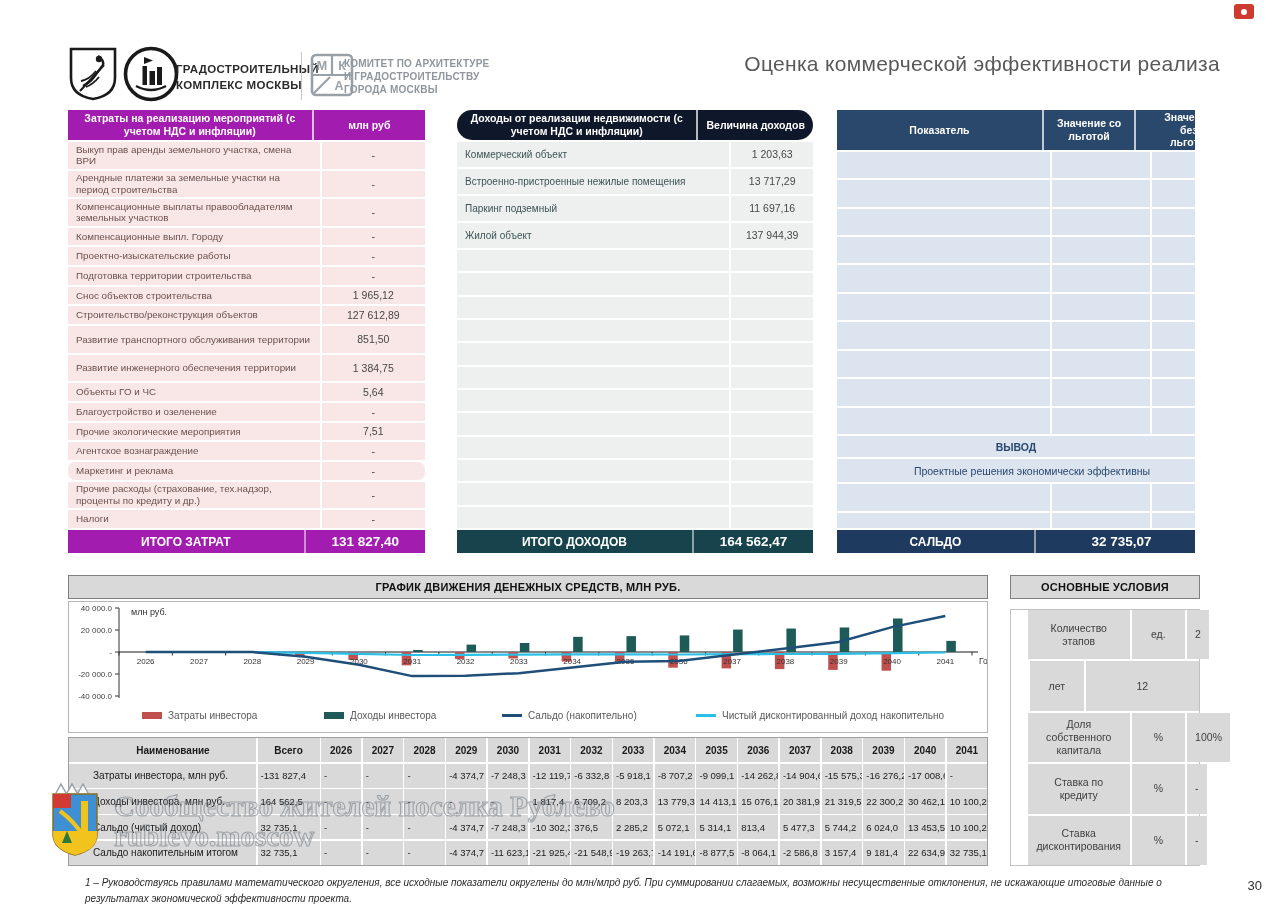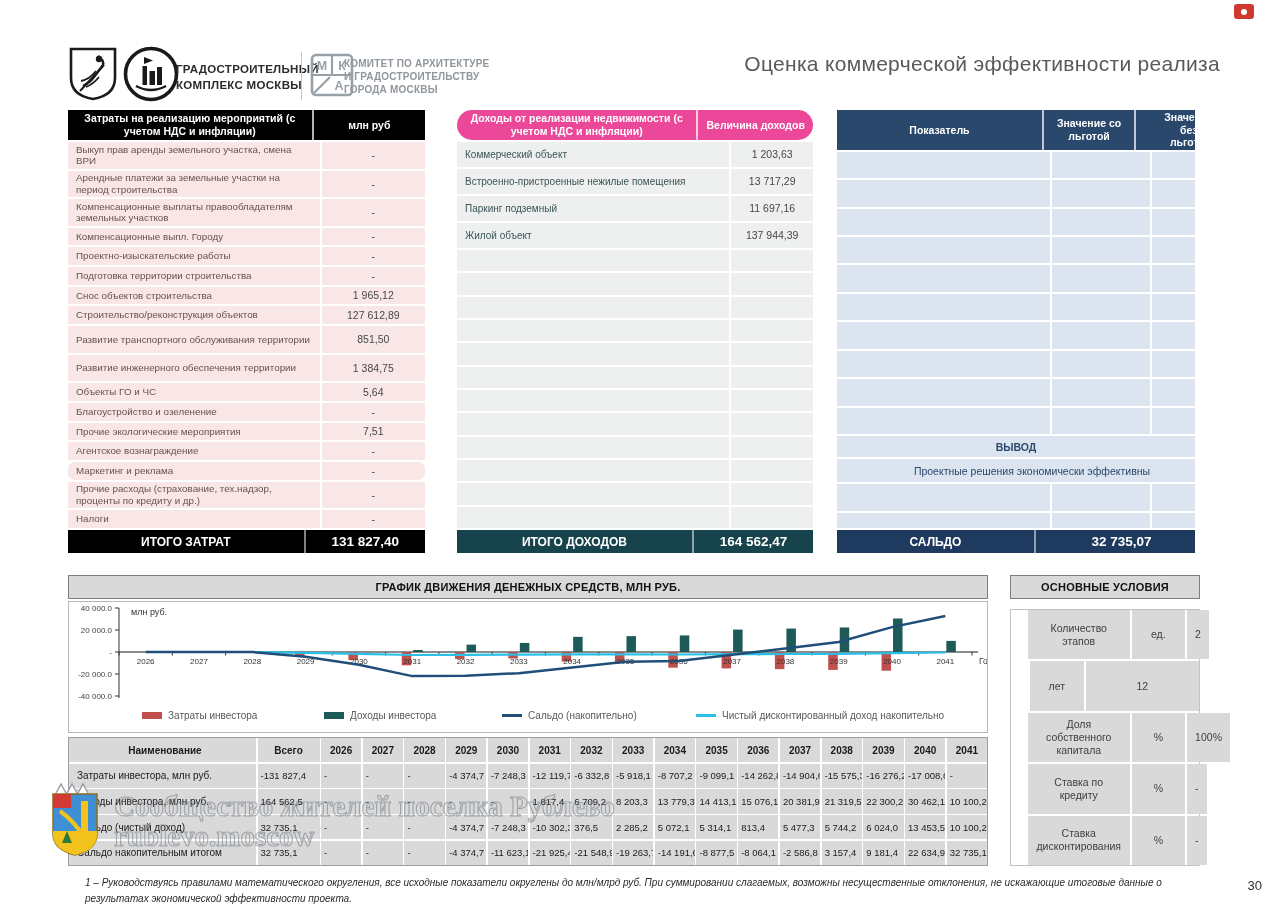--- a/index.html
+++ b/index.html
@@ -23,31 +23,31 @@
   .tbl{position:absolute;display:flex;flex-direction:column;top:110px;height:443px;}
   .thead{flex:0 0 30px;display:flex;color:#fff;font-weight:bold;font-size:10.5px;text-align:center;}
   .thead .hc{display:flex;align-items:center;justify-content:center;padding:1px 4px;line-height:1.2;}
   .trow{display:flex;margin-top:2px;}
   .cell{display:flex;align-items:center;padding:1px 8px;line-height:1.2;}
   .tfoot{flex:0 0 23px;display:flex;margin-top:2px;color:#fff;font-weight:bold;align-items:stretch;}
   .tfoot .fc{display:flex;align-items:center;justify-content:center;}
 
   
   .tbl-costs{left:68px;width:357px;}
-  .tbl-costs .thead,.tbl-costs .tfoot{background:#000000;}
+  .tbl-costs .thead,.tbl-costs .tfoot{background:#a21caf;}
   .tbl-costs .trow{background:#f8e7e6;}
   .tbl-costs .lbl{flex:0 0 66%;color:#6a504e;font-size:9.8px;}
   .tbl-costs .val{flex:1;justify-content:center;color:#474747;font-size:10.5px;
                   border-left:2px solid #fff;}
   .tbl-costs .hc.h1{flex:0 0 66%;}
   .tbl-costs .hc.h2{flex:1;border-left:2px solid rgba(255,255,255,.7);}
 
   
   .tbl-income{left:457px;width:356px;}
-  .tbl-income .thead{background:#ec4899;border-radius:15px;}
+  .tbl-income .thead{background:#0f172a;border-radius:15px;}
   .tbl-income .tfoot{background:#17444c;}
   .tbl-income .trow{background:#eef0ef;gap:25px;}
   .tbl-income .trow.data{flex:0 0 25px;}
   .tbl-income .trow.empty{flex:1;}
   .tbl-income .lbl{flex:0 0 65%;color:#3c5456;font-size:10px;}
   .tbl-income .val{flex:1;justify-content:center;color:#474747;font-size:10.5px;
                    border-left:2px solid #fff;}
   .tbl-income .hc.h1{flex:0 0 65%;}
   .tbl-income .hc.h2{flex:1;border-left:2px solid rgba(255,255,255,.7);}
 
@@ -97,21 +97,21 @@
   .cond .n{flex:0 0 50%;} .cond .u{flex:0 0 22%;border-left:2px solid #fff;}
   .cond .v{flex:1;border-left:2px solid #fff;}
 
   
   .cash{position:absolute;left:68px;top:737px;width:920px;height:129px;display:grid;
         grid-template-columns:187px 62px repeat(16,1fr);grid-auto-rows:1fr;gap:1.5px;
         background:#fff;border:1px solid #9e9e9e;box-sizing:border-box;}
   .cc{background:#d9d9d9;display:flex;align-items:center;font-size:9.5px;color:#1a1a1a;
       padding:0 3px;overflow:hidden;white-space:nowrap;}
   .cc.h{justify-content:center;font-weight:bold;font-size:10px;}
-  .cc.name{padding-left:8px;font-size:10px;}
+  .cc.name{padding-left:24px;font-size:10px;}
 
   
   .wm{position:absolute;left:48px;top:781px;display:flex;gap:12px;z-index:6;pointer-events:none;
       align-items:flex-start;}
   .wm-lines{font-family:"Liberation Serif",serif;font-weight:bold;color:transparent;
             -webkit-text-stroke:1.1px rgba(110,118,128,.55);line-height:1.05;margin-top:10px;}
   .wm-l1{font-size:29px;} .wm-l2{font-size:29px;}
 
   
   .footnote{position:absolute;left:85px;top:875px;width:1110px;font-size:10px;font-style:italic;

